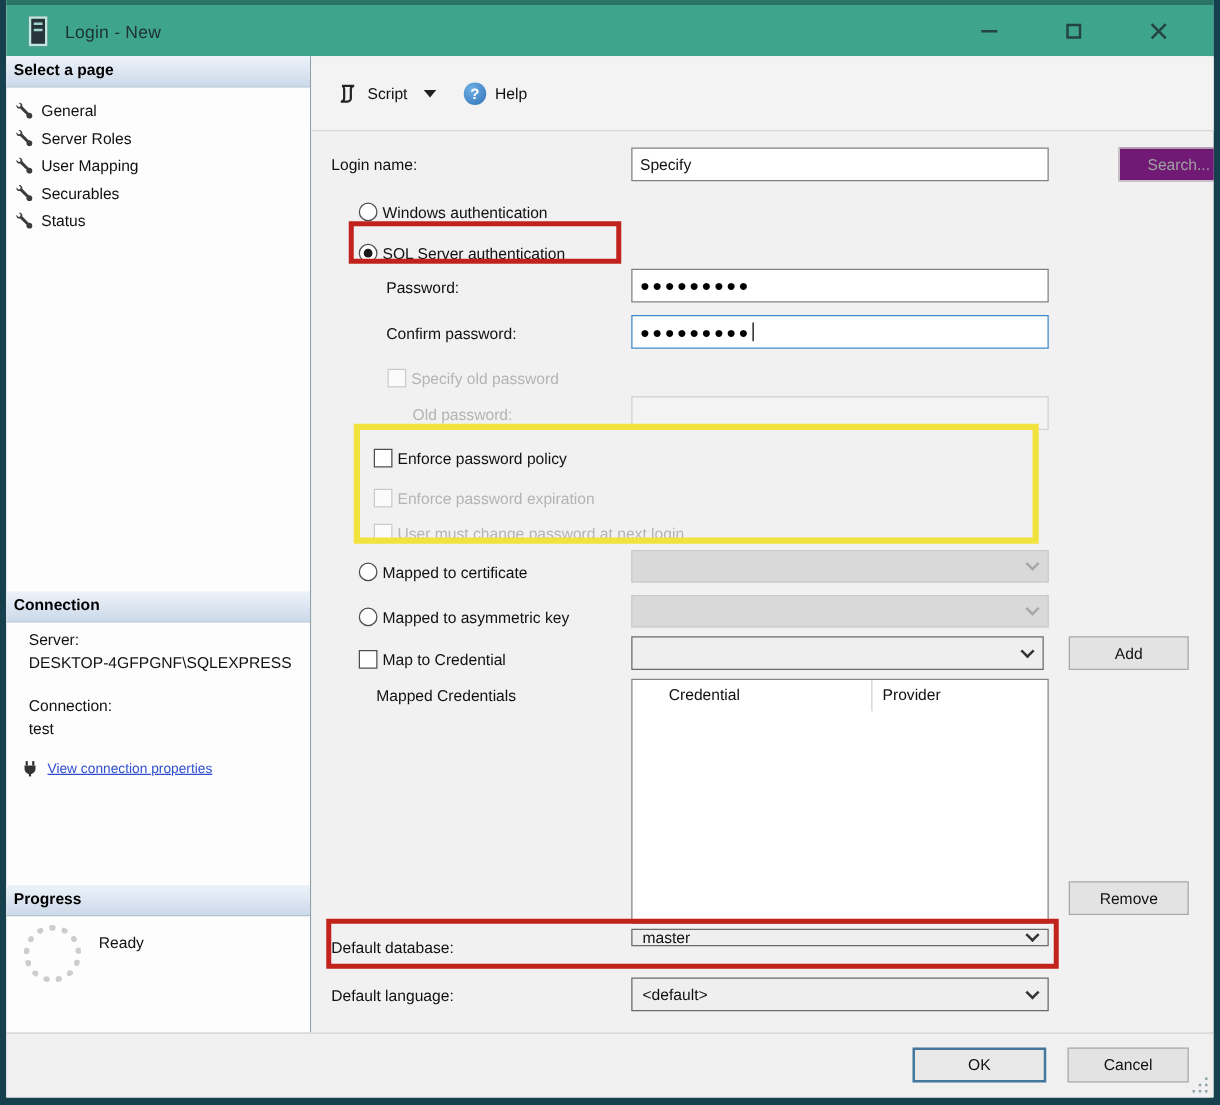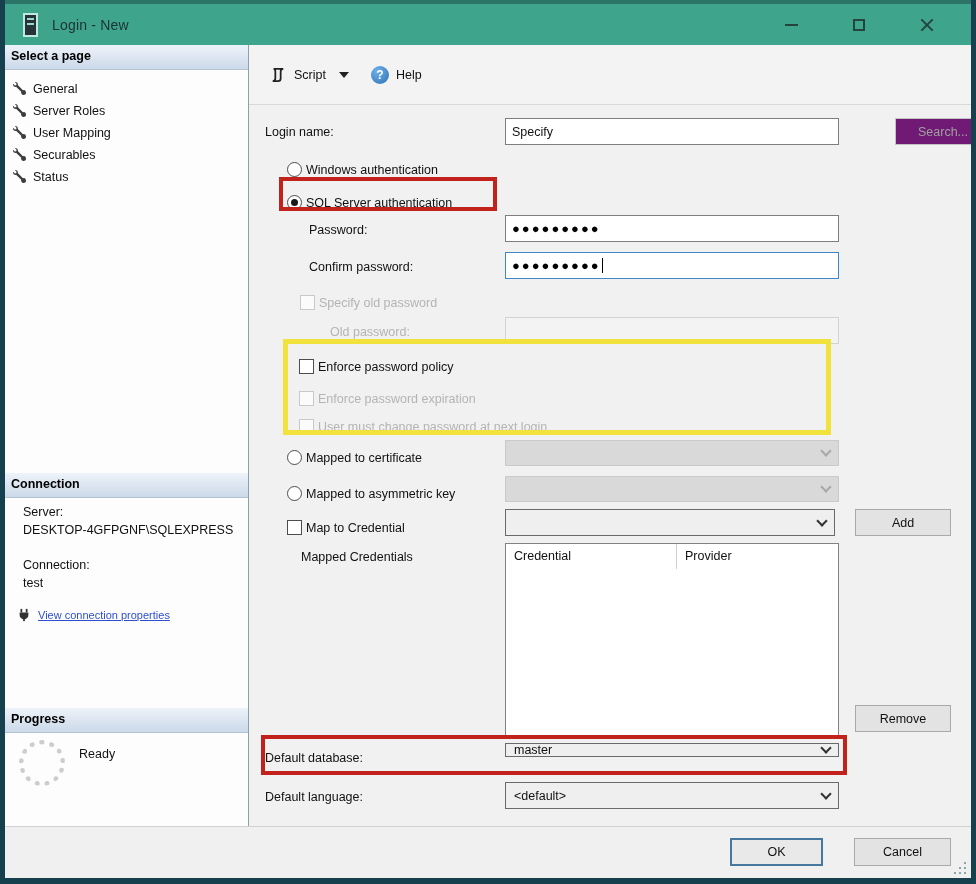--- a/index.html
+++ b/index.html
@@ -70,21 +70,21 @@
   .checkbox{ width:15px; height:15px; border:1px solid #4d4d4d; background:#fff; flex:0 0 auto;}
   .checkbox.dis{ border-color:#c9c9c9; background:#fbfbfb;}
   .combo{ position:absolute; display:flex; align-items:center; padding:0 8px; justify-content:space-between; background:#efefef; border:1px solid #6a6a6a;}
   .combo .cv{ width:8px; height:8px; border-right:2px solid #333; border-bottom:2px solid #333; transform:rotate(45deg); margin-top:-4px; flex:0 0 auto;}
   .combo.dis{ background:#d9d9d9; border:1px solid #cacaca;}
   .combo.dis .cv{ border-color:#a8a8a8;}
   .annot{ position:absolute; pointer-events:none; z-index:6;}
   .annot.red{ border:4px solid var(--highlight_red,#c2221c);}
   .annot.yellow{ border:5px solid var(--highlight_yellow,#f2e23e);}
   .cred-table{ position:absolute; left:256px; top:498px; width:334px; height:196px; background:#fff; border:1px solid #828282;}
-  .cred-head{ display:flex; height:25px;}
+  .cred-head{ display:flex; height:25px;padding-left:21px;}
   .cred-col{ padding:5px 0 0 8px; font-size:12.5px;}
   .cred-col.c1{ width:170px;}
   .cred-col.c2{ flex:1; border-left:1px solid #cfcfcf;}
   
   .footer{ position:relative; height:53px; background:#f0f0f0; border-top:1px solid #d2d2d2;}
   .grip{ position:absolute; right:5px; bottom:5px; width:2px; height:2px; background:#8fa3ab;
     box-shadow: 0 -5px #8fa3ab, -5px 0 #8fa3ab, -10px 0 #8fa3ab, -5px -5px #8fa3ab, 0 -10px #8fa3ab;}
 </style>
 </head>
 <body>
@@ -200,21 +200,21 @@
       <div class="lbl" style="left:60px; top:178px;">Password:</div>
       <div class="field" style="left:256px; top:170px; width:334px; height:27px;">
         <span class="dots">●●●●●●●●●</span>
       </div>
       <div class="lbl" style="left:60px; top:215px;">Confirm password:</div>
       <div class="field focus" style="left:256px; top:207px; width:334px; height:27px;">
         <span class="dots">●●●●●●●●●</span>
           <span class="caret"></span>
       </div>
 
-      <div class="row" style="left:38px; top:243px;padding-left:13px;">
+      <div class="row" style="left:48px; top:243px;padding-left:13px;">
         <div class="checkbox dis"></div>
         <span class="lbl dis" style="position:static;">Specify old password</span>
       </div>
       <div class="lbl dis" style="left:81px; top:280px;">Old password:</div>
       <div class="field dis" style="left:256px; top:272px; width:334px; height:27px;"></div>
 
       <div class="row" style="left:50px; top:307px;">
         <div class="checkbox"></div>
         <span>Enforce password policy</span>
       </div>
@@ -274,17 +274,17 @@
 
       <div class="lbl" style="left:16px; top:745px;">Default language:</div>
       <div class="combo" style="left:256px; top:737px; width:334px; height:27px;">
         <span>&lt;default&gt;</span>
         <span class="cv"></span>
       </div>
     </div>
   </div>
 
   <div class="footer">
-    <div class="btn focus" style="left:725px; top:11px; width:93px; height:28px;">OK</div>
+    <div class="btn focus" style="left:725px; top:11px; width:107px; height:28px;">OK</div>
     <div class="btn" style="left:849px; top:11px; width:97px; height:28px;">Cancel</div>
     <div class="grip"></div>
   </div>
 </div>
 
 </body></html>

